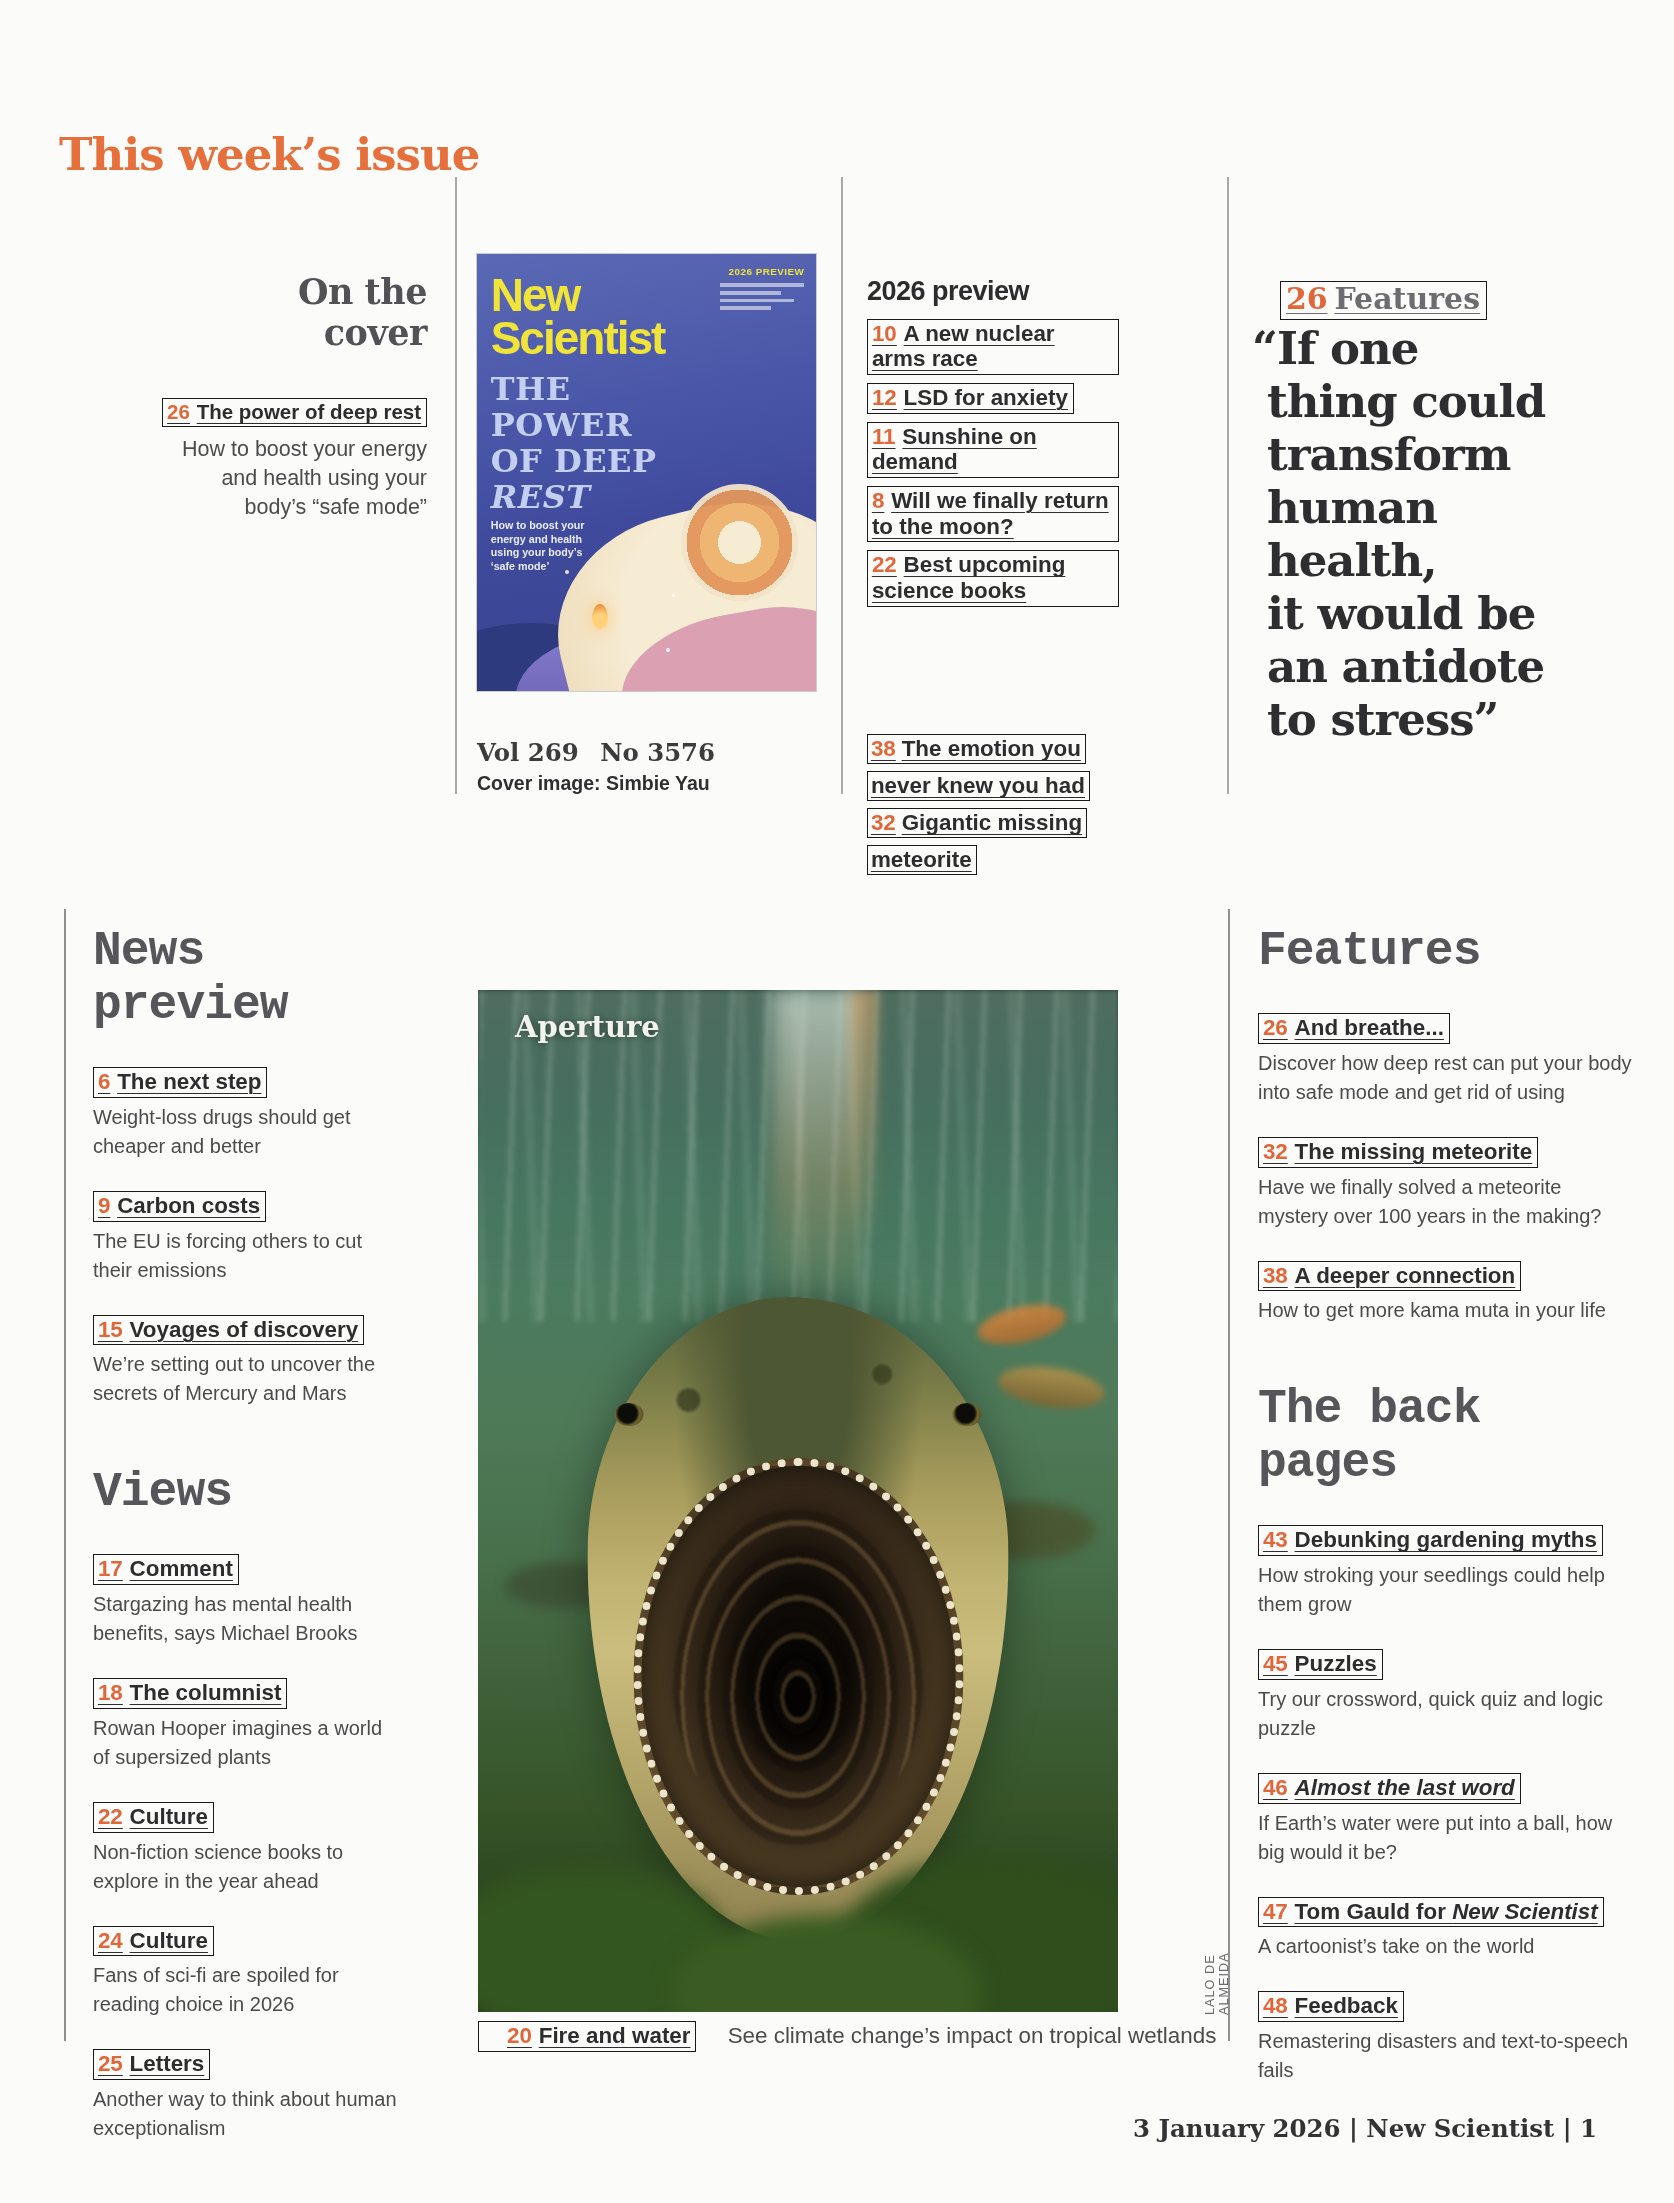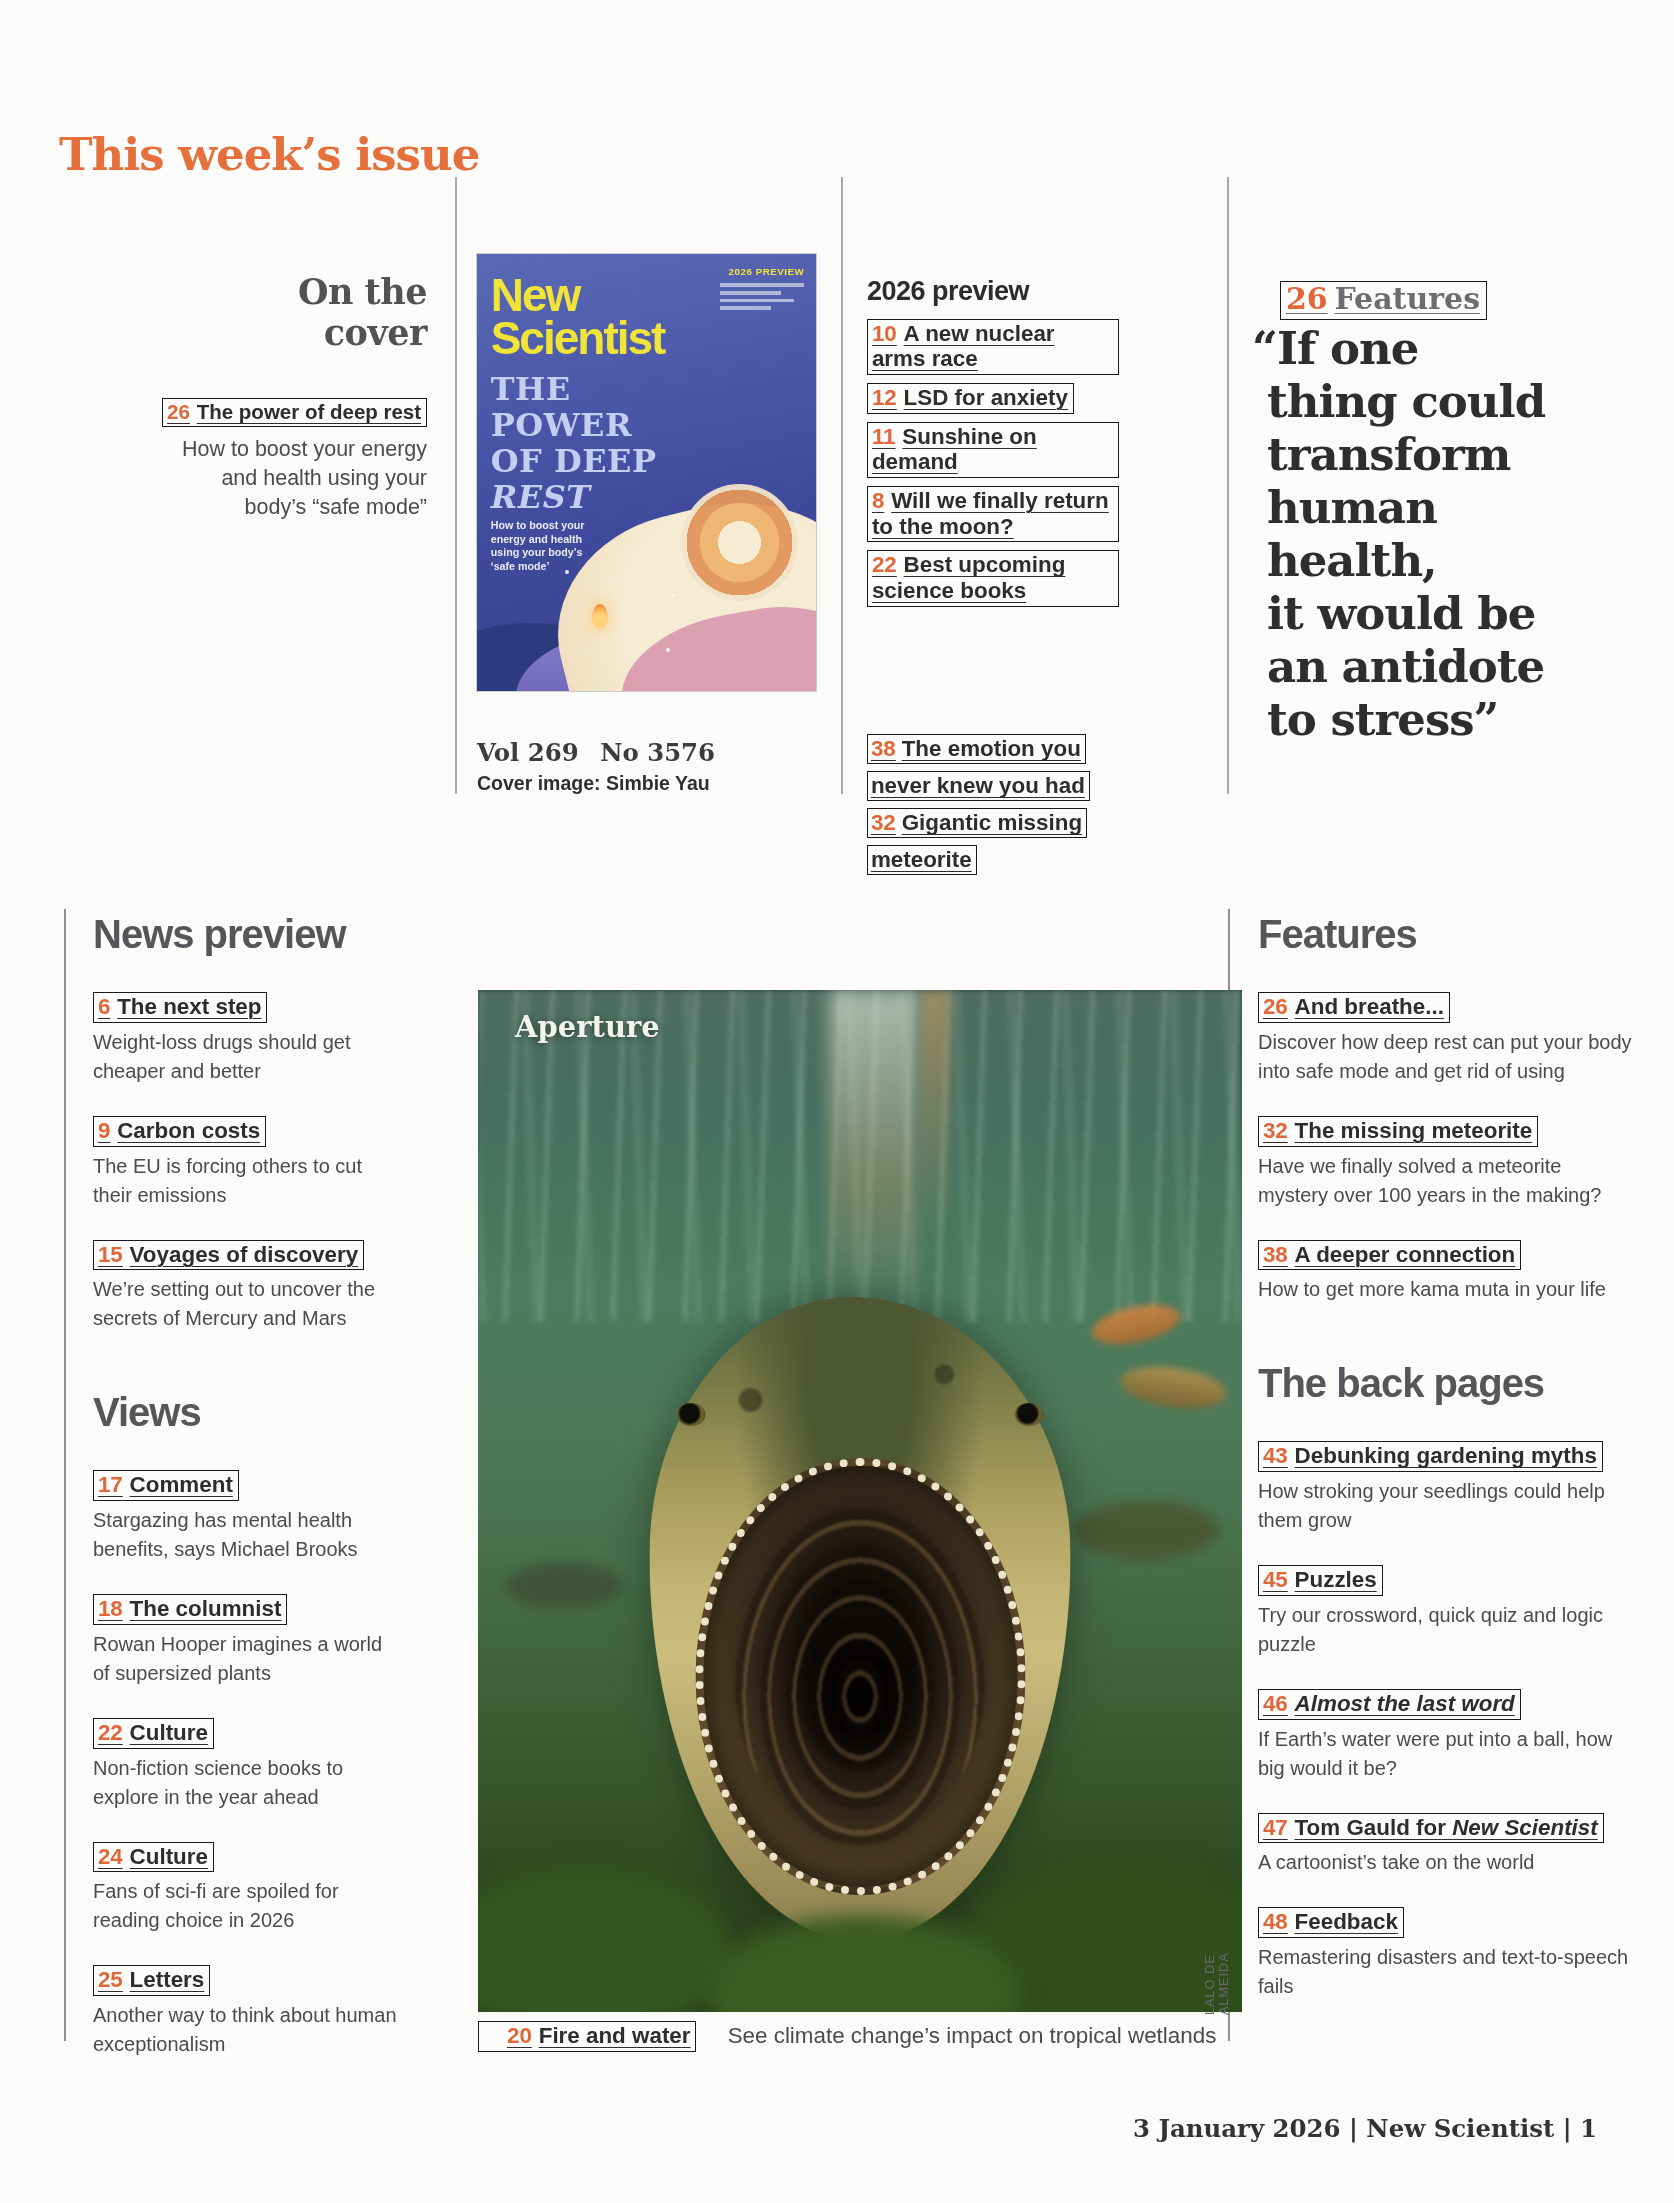--- a/index.html
+++ b/index.html
@@ -116,33 +116,32 @@
     font-weight:bold; font-size:45px; line-height:53px; color:#2e2e31; letter-spacing:-1px;
   }
   .quote .q-line { white-space:nowrap; }
   .quote .q-line + .q-line { margin-left:15px; }
 
   
   .col { position:absolute; top:912px; }
   .col-left  { left:93px;  width:304px; }
   .col-right { left:1258px; width:376px; }
   .sec-h {
-    font-family:Liberation Sans, sans-serif;
-    font-weight:bold; font-size:40px; color:#56565a; letter-spacing:-1px;
-    margin:0 0 35px 0;
+    font-family:Liberation Mono, monospace;
+    font-weight:bold; font-size:48px; color:#56565a; letter-spacing:-1px;
+    margin:12px 0 35px 0;
   }
   .sec-gap { margin-top:57px; }
   .toc-item { margin-bottom:30px; }
   .toc-desc { margin-top:5px; font-size:20px; line-height:29px; color:#4b4b4e; }
 
   
   .ap-photo {
-    position:absolute; left:478px; top:990px; width:725px; height:1022px; overflow:hidden;
+    position:absolute; left:478px; top:990px; width:640px; height:1022px; overflow:hidden;
     background:linear-gradient(180deg,#223c33 0%,#2c5245 10%,#3a6a54 20%,#4a7a5e 30%,#4f7a58 42%,#48704b 55%,#3f6139 68%,#365428 80%,#2c4520 90%,#253a1a 100%);
-    padding-left:39px;
   }
   .ap-reflect { position:absolute; left:0; right:0; top:0; height:332px;
     background:
       repeating-linear-gradient(92deg, rgba(220,235,225,.20) 0 4.9px, rgba(40,70,60,0) 4.9px 36px),
       repeating-linear-gradient(88deg, rgba(180,210,190,.13) 0 8.8px, rgba(0,0,0,0) 8.8px 54px),
       linear-gradient(180deg, rgba(150,190,170,.38), rgba(0,0,0,0));
     filter:blur(2.9px);
   }
   .ap-streak { position:absolute; left:46%; top:0; width:88px; height:322px;
     background:linear-gradient(180deg, rgba(240,250,240,.55), rgba(230,170,110,.28) 60%, rgba(0,0,0,0)); filter:blur(8.8px); }

